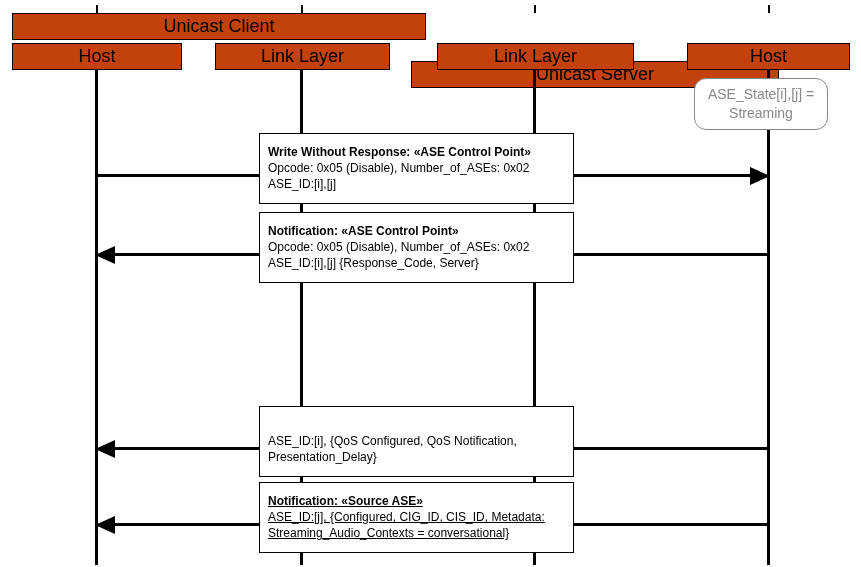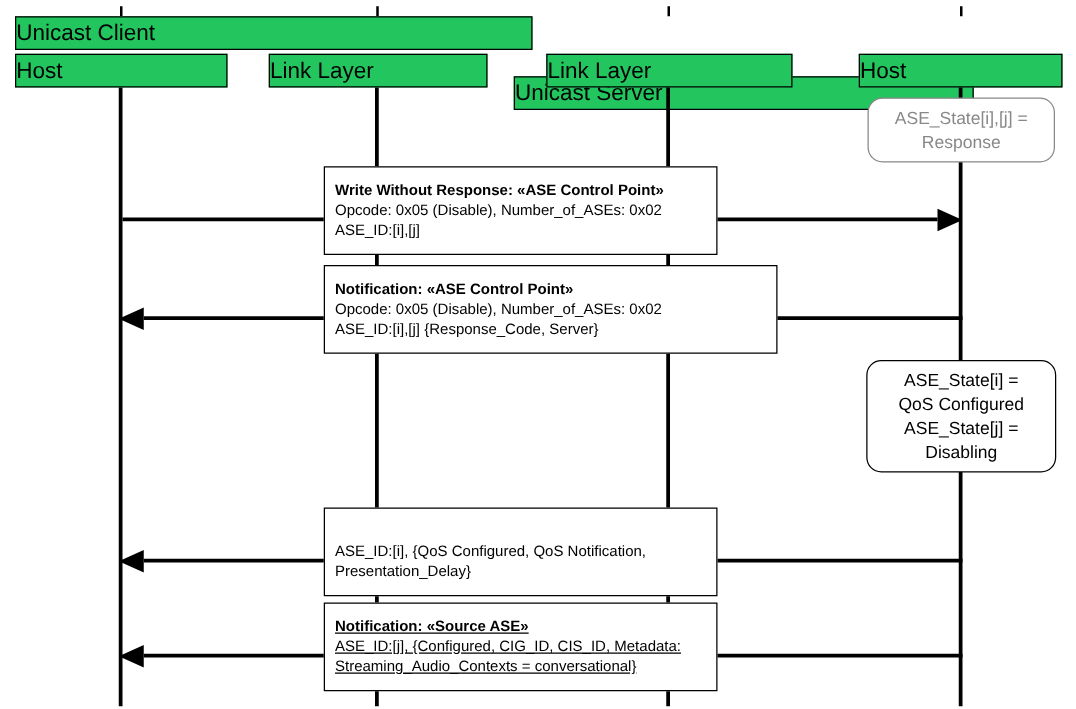--- a/index.html
+++ b/index.html
@@ -9,23 +9,24 @@
     background: white;
   }
   .diagram {
     position: relative;
     width: 850px;
     height: 560px;
   }
   .box {
     position: absolute;
     border: 1.5px solid black;
-    background: #22c55e;
+    background: #c2410c;
     display: flex;
     align-items: center;
+    justify-content: center;
     text-align: center;
     font-size: 18px;
     box-sizing: border-box;
   }
   .lifeline {
     position: absolute;
     width: 3px;
     background: black;
   }
   .msgbox {
@@ -114,47 +115,41 @@
   </div>
   <div class="box" style="left:682px; top:38px; width:163px; height:27px;">
     <span>Host</span>
   </div>
 
   <div class="lifeline" style="left:90px; top:65px; height:495px;"></div>
   <div class="lifeline" style="left:295px; top:65px; height:495px;"></div>
   <div class="lifeline" style="left:528px; top:65px; height:495px;"></div>
   <div class="lifeline" style="left:762px; top:65px; height:495px;"></div>
 
-  <div class="statebox faded" style="left:689px; top:73px; width:150px;">
+  <div class="statebox faded" style="left:689px; top:73px; width:134px;">
     <span>ASE_State[i],[j] =</span><br>
-    <span>Response</span>
+    <span>Streaming</span>
   </div>
 
   <div class="arrow-line" style="left:93px; top:169px; width:652px;"></div>
   <div class="arrow-head-right" style="left:745px; top:161.5px;"></div>
   <div class="msgbox" style="left:254px; top:128px; width:315px;">
     <span class="title">Write Without Response: «ASE Control Point»</span><br>
     <span>Opcode: 0x05 (Disable), Number_of_ASEs: 0x02</span><br>
     <span>ASE_ID:[i],[j]</span>
   </div>
 
   <div class="arrow-line" style="left:110px; top:248px; width:655px;"></div>
   <div class="arrow-head-left" style="left:90px; top:240.5px;"></div>
-  <div class="msgbox" style="left:254px; top:207px; width:363px;">
+  <div class="msgbox" style="left:254px; top:207px; width:315px;">
     <span class="title">Notification: «ASE Control Point»</span><br>
     <span>Opcode: 0x05 (Disable), Number_of_ASEs: 0x02</span><br>
     <span>ASE_ID:[i],[j] {Response_Code, Server}</span>
   </div>
 
-  <div class="statebox" style="left:688px; top:283px; width:152px;">
-    <span>ASE_State[i] =</span><br>
-    <span>QoS Configured</span><br>
-    <span>ASE_State[j] =</span><br>
-    <span>Disabling</span>
-  </div>
 
   <div class="arrow-line" style="left:110px; top:442px; width:655px;"></div>
   <div class="arrow-head-left" style="left:90px; top:434.5px;"></div>
   <div class="msgbox" style="left:254px; top:401px; width:315px;">
     <br>
     <span>ASE_ID:[i], {QoS Configured, QoS Notification,</span><br>
     <span>Presentation_Delay}</span>
   </div>
 
   <div class="arrow-line" style="left:110px; top:518px; width:655px;"></div>

